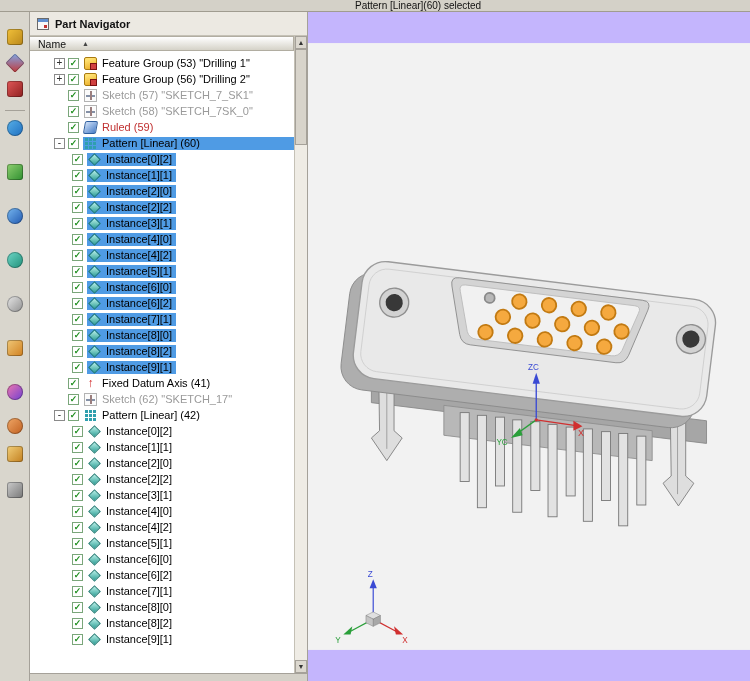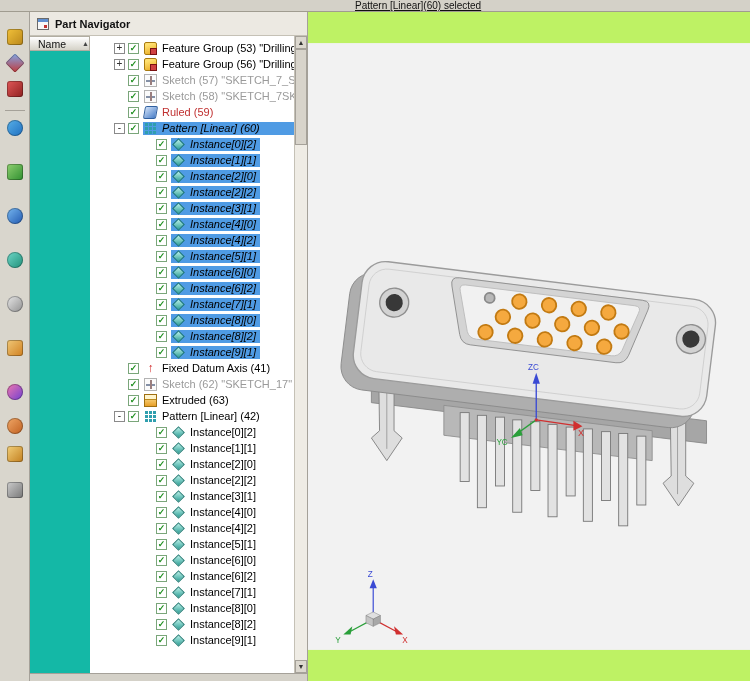--- a/index.html
+++ b/index.html
@@ -1,21 +1,21 @@
 <!DOCTYPE html>
 <html style="--selection: #4f9be4; --dim-label: #9a9a9a; --red-label: #c03030; --check-green: #1f8f1f;"><head>
 <meta charset="utf-8">
 <style>
   * { box-sizing: border-box; margin: 0; padding: 0; }
   html,body { width:750px; height:681px; overflow:hidden; font-family:"Liberation Sans",sans-serif; }
   .app { width:750px; height:681px; background:#d4d1c8; display:flex; flex-direction:column; }
 
   
   .statusbar { height:12px; background:#d4d1c8; border-bottom:1px solid #a09c90;
-    font-size:10px; color:#111; display:flex; align-items:center; padding-left:355px; white-space:nowrap;text-decoration:underline; }
+    font-size:10px; color:#111; display:flex; align-items:center; padding-left:355px; white-space:nowrap; }
 
   
   .main { flex:1; display:flex; min-height:0; }
 
   
   .resource-bar { width:30px; background:#d9d6cd; border-right:1px solid #a5a199;
     display:flex; flex-direction:column; align-items:center; padding-top:14px; }
   .rb-item { width:22px; height:22px; display:flex; align-items:center; justify-content:center; flex:none; }
   .rb-glyph { width:16px; height:16px; display:block; box-shadow: inset 0 0 0 1px rgba(0,0,0,.28); }
   .shape-square { border-radius:3px; }
@@ -25,40 +25,40 @@
 
   
   .navigator { width:278px; background:#14b8a6; border-right:1px solid #a5a199; display:flex; flex-direction:column; min-height:0; }
   .nav-header { height:24px; background:#ece9e2; border-bottom:1px solid #c5c1b6;
     display:flex; align-items:center; gap:6px; padding-left:7px; font-size:11px; font-weight:bold; color:#111; flex:none; }
   .nav-icon { width:12px; height:12px; background:#f8f8f8; border:1px solid #6a6a6a; position:relative;
     box-shadow: inset 0 3px 0 #5f8fd0; flex:none; }
   .nav-icon::after { content:""; position:absolute; right:1px; bottom:1px; width:3px; height:3px; background:#c23333; }
 
   .nav-body { flex:1; display:flex; min-height:0; }
-  .tree-col { flex:1; display:flex; flex-direction:row; min-width:0;border-radius:24px; }
+  .tree-col { flex:1; display:flex; flex-direction:column; min-width:0;border-radius:24px; }
 
   .col-header { height:15px; flex:none; background:linear-gradient(#ffffff,#d5d2c8);
     border:1px solid #b1ada1; border-left:none; display:flex; align-items:center; padding-left:8px; gap:16px;
     font-size:10.5px; color:#111; }
   .col-header .sort { font-size:7px; color:#444; }
 
   .tree { flex:1; overflow:hidden; background:#fff; padding-top:4px; }
   .trow { height:16px; display:flex; align-items:center; font-size:11px; color:#000; white-space:nowrap; }
   .trow.lv0 { padding-left:24px; }
-  .trow.lv1 { padding-left:52px; }
+  .trow.lv1 { padding-left:28px; }
   .expander { width:11px; height:11px; margin-right:3px; flex:none; font-size:10px; line-height:8px;
     text-align:center; color:#333; }
   .expander.box { border:1px solid #8a8a8a; background:#fff; }
   .cbx { width:11px; height:11px; margin-right:4px; flex:none; border:1px solid #7aa67a; background:#fff;
     display:flex; align-items:center; justify-content:center; color:var(--check-green,#1f8f1f);
     font-size:9px; font-weight:bold; line-height:1; }
   .trow.checked .cbx::before { content:"\2713"; }
   .hl { display:flex; align-items:center; min-width:0; padding:0 1px; }
-  .trow.sel .hl { background:var(--selection,#4f9be4);font-style:italic; }
+  .trow.sel .hl { background:var(--selection,#4f9be4); }
   .trow.sel.full .hl { flex:1; }
   .tlabel { padding:0 3px 0 1px; }
   .tlabel.dim { color:var(--dim-label,#9a9a9a); }
   .tlabel.red { color:var(--red-label,#c03030); }
 
   .ticon { width:13px; height:13px; margin-right:4px; flex:none; position:relative; display:inline-block; }
   .ticon.dimmed { filter:grayscale(.7); opacity:.75; }
   .ticon-feature-group { background:linear-gradient(160deg,#ffe070 20%,#e8a820); border:1px solid #a87a10; border-radius:2px; }
   .ticon-feature-group::after { content:""; position:absolute; right:-1px; bottom:-1px; width:5px; height:5px;
     background:#d04040; border:1px solid #7a1010; }
@@ -79,21 +79,21 @@
   
   .vscroll { width:13px; background:#efece5; border-left:1px solid #c5c1b6; display:flex; flex-direction:column; flex:none; }
   .sbtn { height:13px; flex:none; background:#dcd8cf; border:1px solid #a5a199; font-size:7px; color:#333;
     display:flex; align-items:center; justify-content:center; }
   .strack { flex:1; position:relative; }
   .sthumb { position:absolute; top:0; left:0; right:0; height:96px; background:#d8d4cb; border:1px solid #a5a199; }
 
   .bottom-strip { height:8px; flex:none; background:#d4d1c8; border-top:1px solid #a5a199; }
 
   
-  .viewport { flex:1; min-width:0; background:#bef264; }
+  .viewport { flex:1; min-width:0; background:#c4b5fd; }
   .viewport svg { display:block; width:100%; height:100%; }
   .axis-label { font-family:"Liberation Sans",sans-serif; }
 </style>
 </head>
 <body>
 
 <div class="app">
 
   <div class="statusbar">
     <span>Pattern [Linear](60) selected</span>
@@ -323,28 +323,20 @@
       <span class="ticon ticon-datum-axis"></span>
       <span class="tlabel">Fixed Datum Axis (41)</span>
     </span>
   </div>
               <div class="trow lv0 checked">
     <span class="expander"></span>
     <span class="cbx"></span>
     <span class="hl">
       <span class="ticon ticon-sketch dimmed"></span>
       <span class="tlabel dim">Sketch (62) "SKETCH_17"</span>
-    </span>
-  </div>
-              <div class="trow lv0 checked">
-    <span class="expander"></span>
-    <span class="cbx"></span>
-    <span class="hl">
-      <span class="ticon ticon-extruded"></span>
-      <span class="tlabel">Extruded (63)</span>
     </span>
   </div>
               <div class="trow lv0 checked">
     <span class="expander box">-</span>
     <span class="cbx"></span>
     <span class="hl">
       <span class="ticon ticon-pattern"></span>
       <span class="tlabel">Pattern [Linear] (42)</span>
     </span>
   </div>

